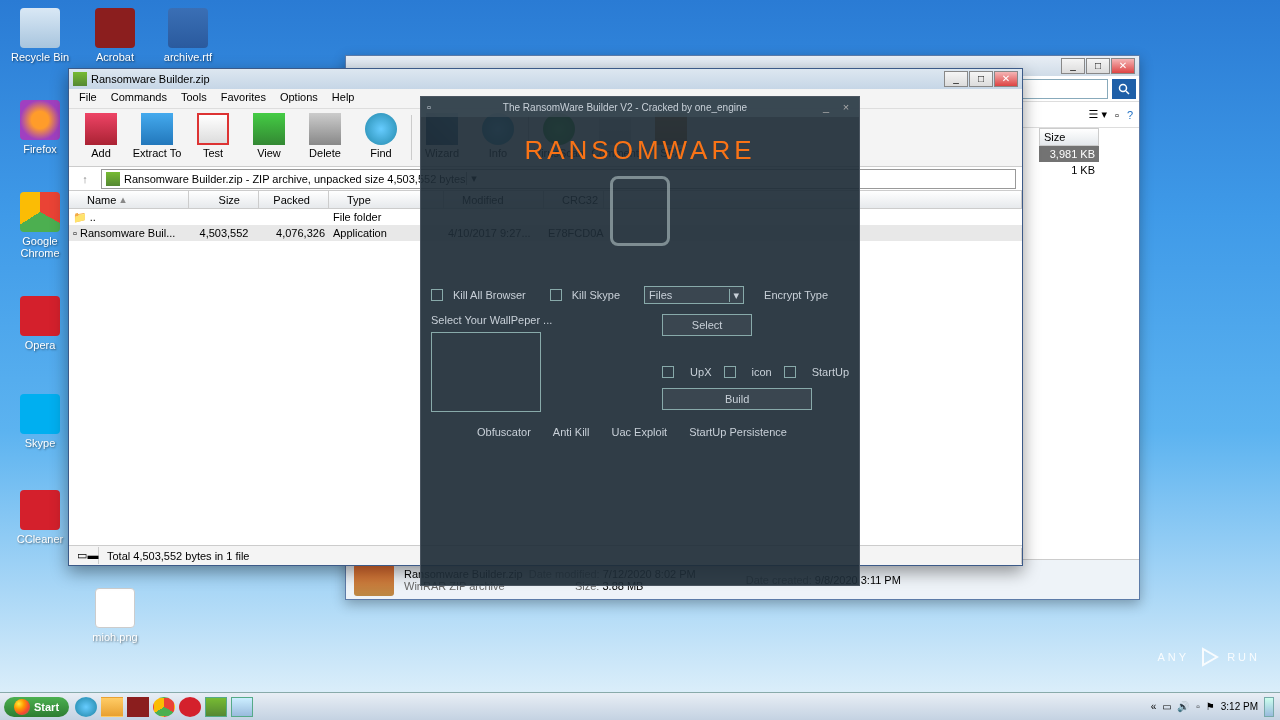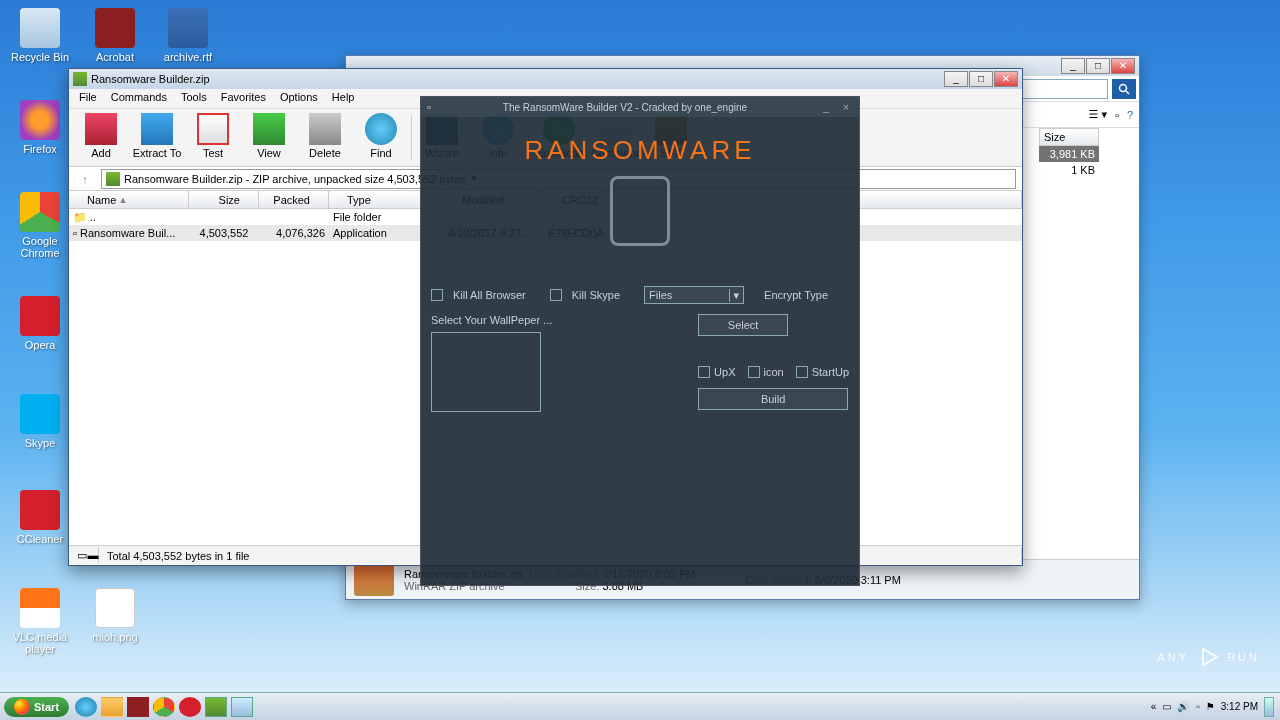--- a/index.html
+++ b/index.html
@@ -80,21 +80,21 @@
 .rw-row{display:flex;align-items:center;gap:10px;margin:6px 0;}
 .rw-chk{width:12px;height:12px;border:1px solid #8aa;}
 .rw-combo{width:100px;height:18px;border:1px solid #8aa;display:flex;align-items:center;padding:0 4px;background:rgba(255,255,255,.05);}
 .rw-combo .dd{margin-left:auto;border-left:1px solid #8aa;padding-left:4px;}
 .rw-btn{width:90px;height:22px;border:1px solid #8aa;text-align:center;line-height:20px;background:rgba(255,255,255,.05);}
 .rw-preview{width:110px;height:80px;border:1px solid #8aa;}
 .rw-radio{width:11px;height:11px;border:1px solid #8aa;border-radius:50%;}
 .rw-radio.on::after{content:"";display:block;width:5px;height:5px;background:#cdd;border-radius:50%;margin:2px;}
 .rw-group{border:1px solid #8aa;padding:8px;}
 .rw-bottom-chks{display:flex;gap:12px;margin:4px 0;}
-.rw-opt{display:flex;gap:4px;align-items:center;}
+.rw-opt{display:flex;gap:16px;align-items:center;}
 
 
 .watermark{position:absolute;right:20px;bottom:50px;color:rgba(255,255,255,.88);font-size:22px;letter-spacing:3px;display:flex;align-items:center;gap:6px;font-weight:300;}
 .watermark svg{opacity:.88;}
 </style>
 </head>
 <body>
 
 <div class="desktop">
   <div class="desktop-icon" style="left:10px;top:8px">
@@ -121,24 +121,20 @@
       <div class="ico opera"></div>
       <div class="lbl">Opera</div>
     </div>
   <div class="desktop-icon" style="left:10px;top:394px">
       <div class="ico skype"></div>
       <div class="lbl">Skype</div>
     </div>
   <div class="desktop-icon" style="left:10px;top:490px">
       <div class="ico ccleaner"></div>
       <div class="lbl">CCleaner</div>
-    </div>
-  <div class="desktop-icon" style="left:10px;top:588px">
-      <div class="ico vlc"></div>
-      <div class="lbl">VLC media player</div>
     </div>
   <div class="desktop-icon" style="left:85px;top:588px">
       <div class="ico img-ico"></div>
       <div class="lbl">mioh.png</div>
     </div>
 </div>
 
 <div class="win-explorer">
   <div class="win-titlebar2">
     <div class="win-ctrls">
@@ -295,20 +291,26 @@
             </div>
           <div class="rw-opt">
               <div class="rw-chk"></div>
               <span>StartUp</span>
             </div>
         </div>
         <div class="rw-btn" style="margin-top:10px;width:150px">Build</div>
       </div>
     </div>
 
+    <div class="rw-row" style="margin-top:14px;gap:22px">
+      <span style="margin-left:46px">Obfuscator</span>
+      <span>Anti Kill</span>
+      <span>Uac Exploit</span>
+      <span>StartUp Persistence</span>
+    </div>
   </div>
 </div>
 
 <div class="watermark">
   <span>ANY</span>
   <svg width="26" height="26" viewBox="0 0 26 26">
       <polygon points="8,5 8,21 22,13" fill="none" stroke="#fff" stroke-width="2"></polygon>
     </svg>
   <span>RUN</span>
 </div>

